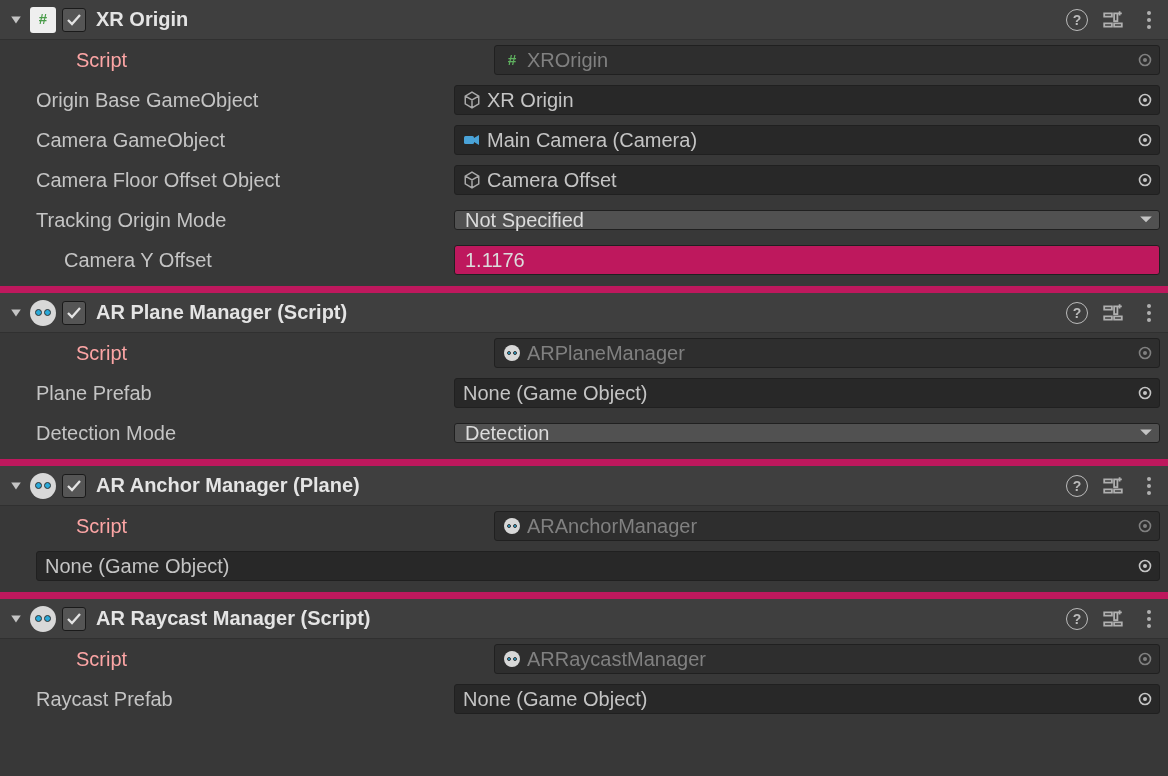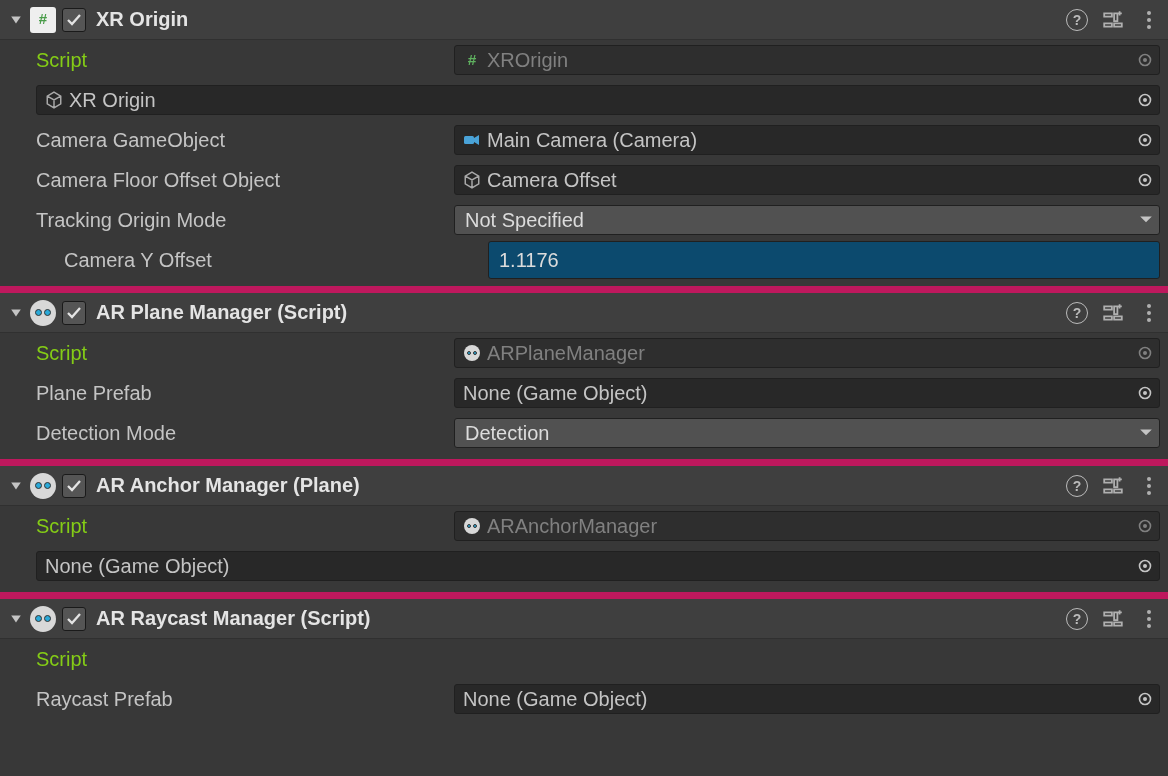--- a/index.html
+++ b/index.html
@@ -63,53 +63,53 @@
   .action-icon { width:22px;height:22px;display:flex;align-items:center;justify-content:center;opacity:0.85;}
   .help-icon { width:22px;height:22px;border:1.5px solid #bbb;border-radius:50%;display:flex;align-items:center;justify-content:center;font-size:14px;font-weight:600;color:#bbb;}
   .kebab { display:flex;flex-direction:column;gap:3px;}
   .kebab span{width:4px;height:4px;background:#c4c4c4;border-radius:50%;}
 
   .prop-row {
     display:flex;align-items:center;
     height:40px;
     padding: 0 8px 0 36px;
   }
-  .prop-row.indent2 { padding-left: 64px; gap: 34px; }
+  .prop-row.indent2 { padding-left: 64px; }
   .prop-label { width: 418px; flex-shrink:0; color:#c4c4c4;}
   .prop-row.indent2 .prop-label { width: 390px; }
-  .prop-label.dim { color:#84cc16; }
+  .prop-label.dim { color:#fca5a5;margin-left:40px; }
   .prop-field { flex:1; display:flex; align-items:center; height:30px; position:relative;}
 
   .obj-field {
     flex:1;height:30px;background:#282828;border-radius:3px;
     display:flex;align-items:center;padding:0 30px 0 8px;
     border:1px solid #202020;
     position:relative;
     color:#c4c4c4;
   }
   .obj-field.dim { color:#808080; background:#2e2e2e;}
   .field-icon { width:18px;height:18px;margin-right:6px;display:flex;align-items:center;justify-content:center;}
   .picker {
     position:absolute; right:4px; top:50%; transform:translateY(-50%);
     width:20px;height:20px;display:flex;align-items:center;justify-content:center;
   }
   .picker svg{width:16px;height:16px;}
 
   .dropdown-field {
-    flex:1;height:30px;background:#515151;border-radius:3px;
+    flex:1;height:20px;background:#515151;border-radius:3px;
     display:flex;align-items:center;padding:0 28px 0 10px;
     border:1px solid #202020;position:relative;color:#dcdcdc;
   }
   .dropdown-field .chev {
     position:absolute;right:6px;top:50%;transform:translateY(-50%);
     width:14px;height:10px;
   }
 
   .text-field {
-    flex:1;height:38px;background:#0c4a6e;border-radius:3px;
+    flex:1;height:30px;background:#be185d;border-radius:3px;
     display:flex;align-items:center;padding:0 10px;
     border:1px solid #202020;color:#dcdcdc;
   }
 
   .pad-bottom { height:6px; }
 </style>
 </head>
 <body>
 
 <div class="inspector">
@@ -163,20 +163,21 @@
               <svg viewBox="0 0 16 16">
                 <circle cx="8" cy="8" r="5.5" fill="none" stroke="#808080" stroke-width="1.6"></circle>
                 <circle cx="8" cy="8" r="2" fill="#808080"></circle>
               </svg>
             </span>
         </div>
       </div>
     </div>
 
     <div class="prop-row">
+      <span class="prop-label">Origin Base GameObject</span>
       <div class="prop-field">
         <div class="obj-field">
           <span class="field-icon">
               <svg viewBox="0 0 16 16">
                 <path d="M8 1 L14 4.5 L14 11.5 L8 15 L2 11.5 L2 4.5 Z M2 4.5 L8 8 L14 4.5 M8 8 L8 15" fill="none" stroke="#aaa" stroke-width="1.3"></path>
               </svg>
             </span>
           <span>XR Origin</span>
           <span class="picker">
               <svg viewBox="0 0 16 16">
@@ -446,20 +447,39 @@
             <span class="kebab">
               <span></span>
               <span></span>
               <span></span>
             </span>
           </span>
       </span>
     </div>
     <div class="prop-row">
       <span class="prop-label dim">Script</span>
+      <div class="prop-field">
+        <div class="obj-field dim">
+          <span class="field-icon">
+              <span class="robot-icon" style="width:16px;height:16px;">
+                <span class="eyes" style="width:10px;height:5px;">
+                  <span class="eye" style="width:4px;height:4px;"></span>
+                  <span class="eye" style="width:4px;height:4px;"></span>
+                </span>
+              </span>
+            </span>
+          <span>ARRaycastManager</span>
+          <span class="picker">
+              <svg viewBox="0 0 16 16">
+                <circle cx="8" cy="8" r="5.5" fill="none" stroke="#808080" stroke-width="1.6"></circle>
+                <circle cx="8" cy="8" r="2" fill="#808080"></circle>
+              </svg>
+            </span>
+        </div>
+      </div>
     </div>
     <div class="prop-row">
       <span class="prop-label">Raycast Prefab</span>
       <div class="prop-field">
         <div class="obj-field">
           <span>None (Game Object)</span>
           <span class="picker">
               <svg viewBox="0 0 16 16">
                 <circle cx="8" cy="8" r="5.5" fill="none" stroke="#c4c4c4" stroke-width="1.6"></circle>
                 <circle cx="8" cy="8" r="2" fill="#c4c4c4"></circle>

